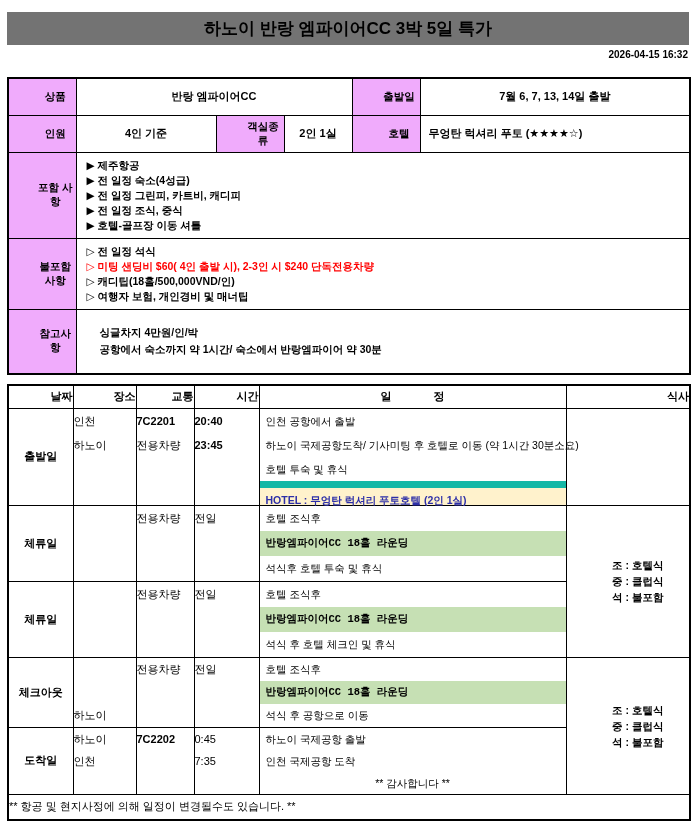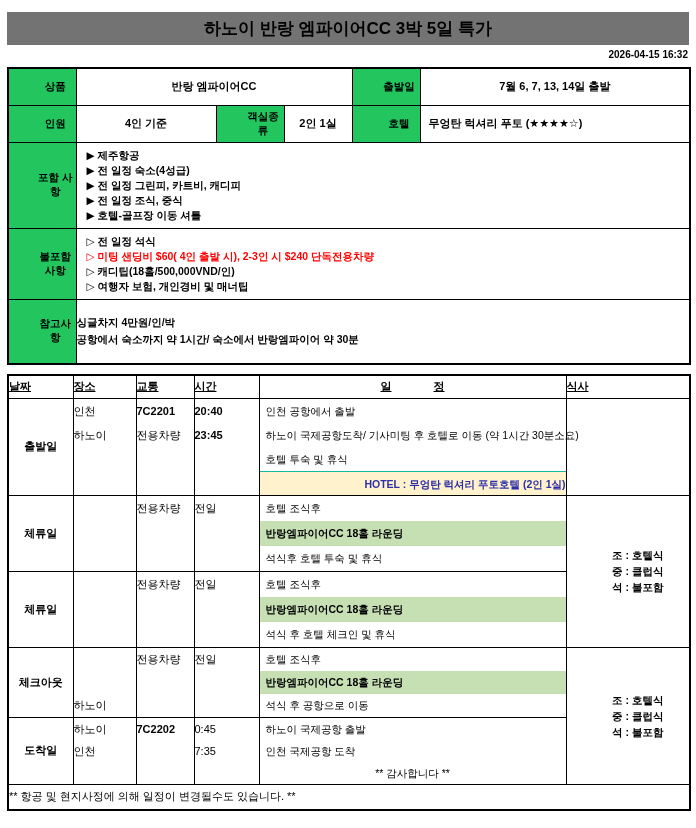--- a/index.html
+++ b/index.html
@@ -9,53 +9,53 @@
     font-family:"Liberation Sans","DejaVu Sans",sans-serif;
     font-size:11px;
   }
   .page { padding:0 7px; }
 
   .title-bar {
     margin-top:12px; height:33px; background:#737373;
     text-align:center; font-weight:bold; font-size:17px; line-height:33px;
   }
   .timestamp {
-    height:22px; line-height:20px; text-align:right;
+    height:32px; line-height:20px; text-align:right;
     font-weight:bold; font-size:10px; padding-right:1px;
   }
 
   table { border-collapse:collapse; width:682px; table-layout:fixed; }
   table.outer { border:2px solid #000; }
   td { border:1px solid #000; padding:0; vertical-align:middle; font-size:11px; }
 
-  .lbl { background:#22c55e; text-align:center; font-weight:bold; font-size:10.5px;padding-left:26px; }
+  .lbl { background:#f0abfc; text-align:center; font-weight:bold; font-size:10.5px;padding-left:26px; }
   .val { text-align:center; font-weight:bold; }
   .price { font-weight:bold; font-size:15px; text-align:left; padding-left:8px; }
 
   .list-cell { padding:5px 0 5px 10px; text-align:left; vertical-align:middle; }
   .list-cell .li { line-height:15px; font-weight:bold; font-size:10.5px; white-space:nowrap; }
   .li.red { color:#ff0000; }
-  .note-cell { padding:6px 0 6px 0;margin-top:41px; }
+  .note-cell { padding:6px 0 6px 23px;margin-top:41px; }
   .note-cell .li { line-height:17px; font-weight:bold; font-size:10.5px; white-space:nowrap; }
 
   .itin { margin-top:9px; }
   .itin td { vertical-align:top; }
-  .hdr td { height:23px; text-align:left; font-weight:bold; vertical-align:middle;text-decoration:underline; }
+  .hdr td { height:23px; text-align:right; font-weight:bold; vertical-align:middle; }
   .hdr .sch-hdr { display:flex; justify-content:center; gap:42px; }
 
   .c-date { text-align:center; font-weight:bold; vertical-align:middle !important; }
   .stack { width:100%; }
   .ln { height:24px; line-height:24px; white-space:nowrap; overflow:visible; }
   .ctr { text-align:left; }
   .sch { padding-left:6px; text-align:left; font-size:10.5px; }
   .bold { font-weight:bold; }
-  .green { background:#c6e0b4; font-weight:bold; }
+  .green { background:#c6e0b4; font-weight:bold;font-family:Liberation Mono, monospace; }
   .hotel-ln {
     background:#fff2cc; color:#2d2fa8; font-weight:bold;
-    border-top:1px solid #14b8a6; height:25px; line-height:25px;text-align:right;
+    border-top:7px solid #14b8a6; height:25px; line-height:25px;
   }
   .thanks { text-align:center; padding-left:0; }
 
   .d1 .ln { height:24px; line-height:24px; }
   .d2 .ln, .d3 .ln { height:25px; line-height:25px; }
   .d4 .ln { height:23px; line-height:23px; }
   .d5 .ln { height:22px; line-height:22px; }
 
   .meal-cell { vertical-align:middle !important; text-align:center; }
   .meal-cell .ml { line-height:16px; font-weight:bold; font-size:10.5px;margin-left:20px; }

